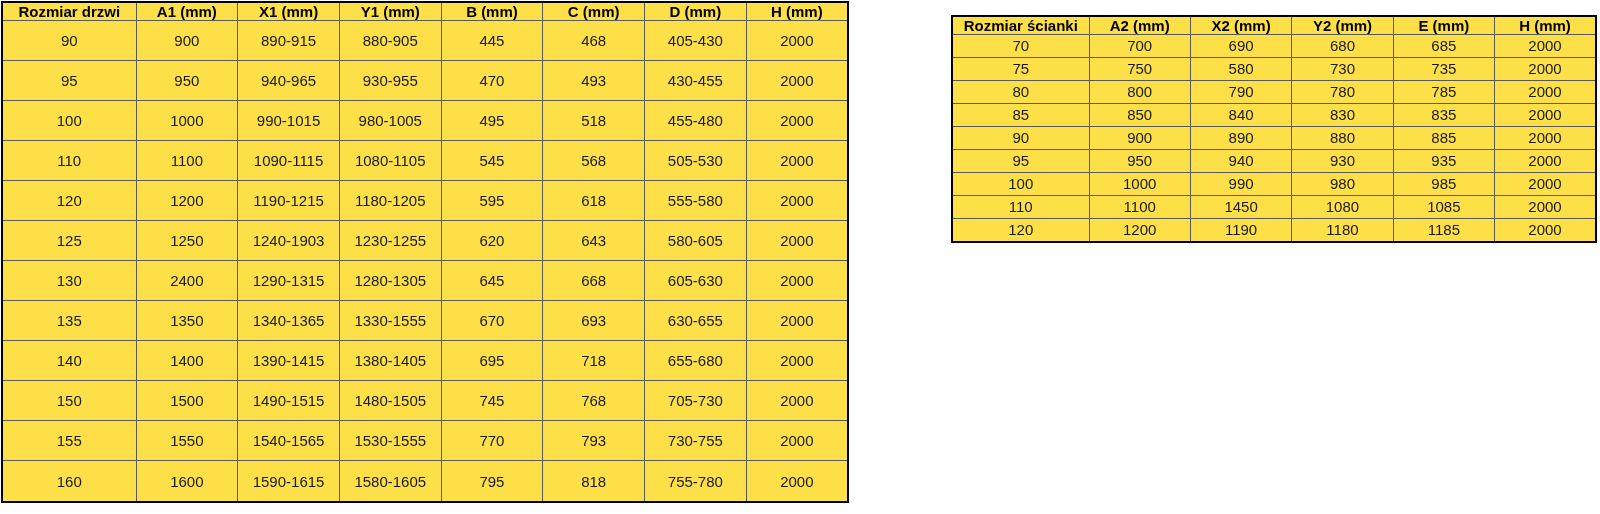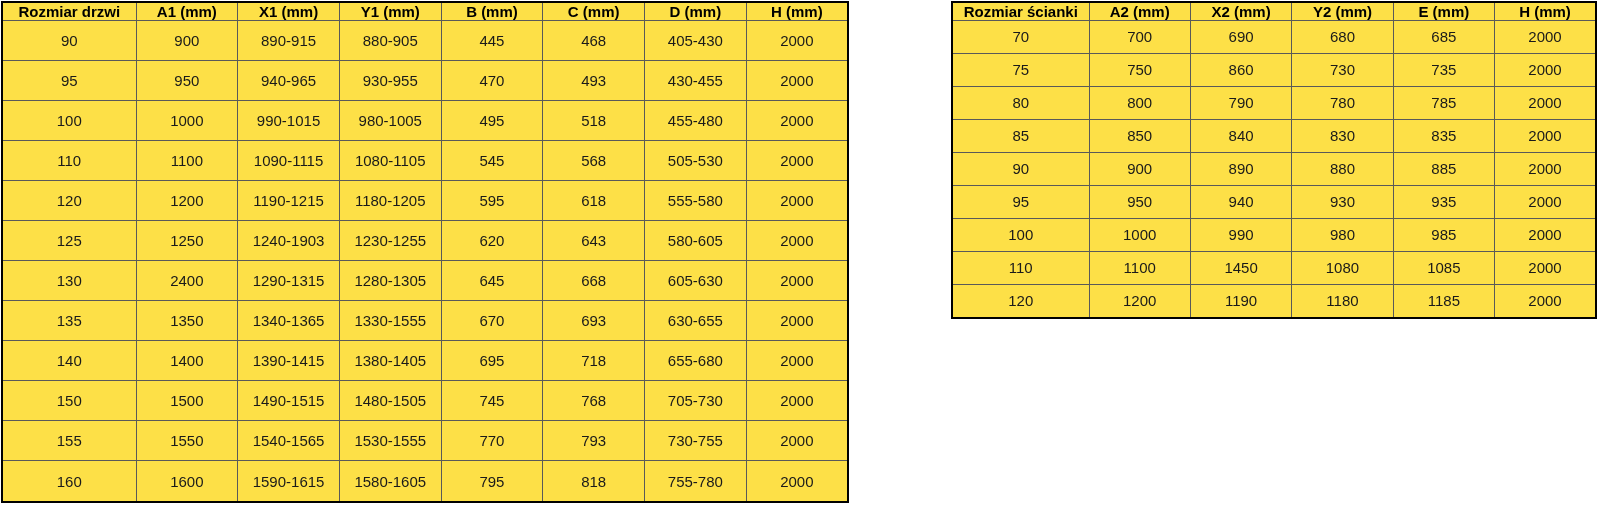--- a/index.html
+++ b/index.html
@@ -37,23 +37,23 @@
     color: #000000;
   }
   #doors-table {
     left: 1px;
     top: 1px;
     width: 848px;
     height: 502px;
   }
   #walls-table {
     left: 951px;
-    top: 1px;
+    top: 15px;
     width: 646px;
-    height: 318px;
+    height: 228px;
   }
   col.first-col-left  { width: 134px; }
   col.first-col-right { width: 137px; }
 </style>
 </head>
 <body>
 
 <table id="doors-table" class="spec-table">
     <colgroup>
       <col class="first-col-left">
@@ -225,21 +225,21 @@
         <td>70</td>
         <td>700</td>
         <td>690</td>
         <td>680</td>
         <td>685</td>
         <td>2000</td>
       </tr>
       <tr>
         <td>75</td>
         <td>750</td>
-        <td>860</td>
+        <td>580</td>
         <td>730</td>
         <td>735</td>
         <td>2000</td>
       </tr>
       <tr>
         <td>80</td>
         <td>800</td>
         <td>790</td>
         <td>780</td>
         <td>785</td>

